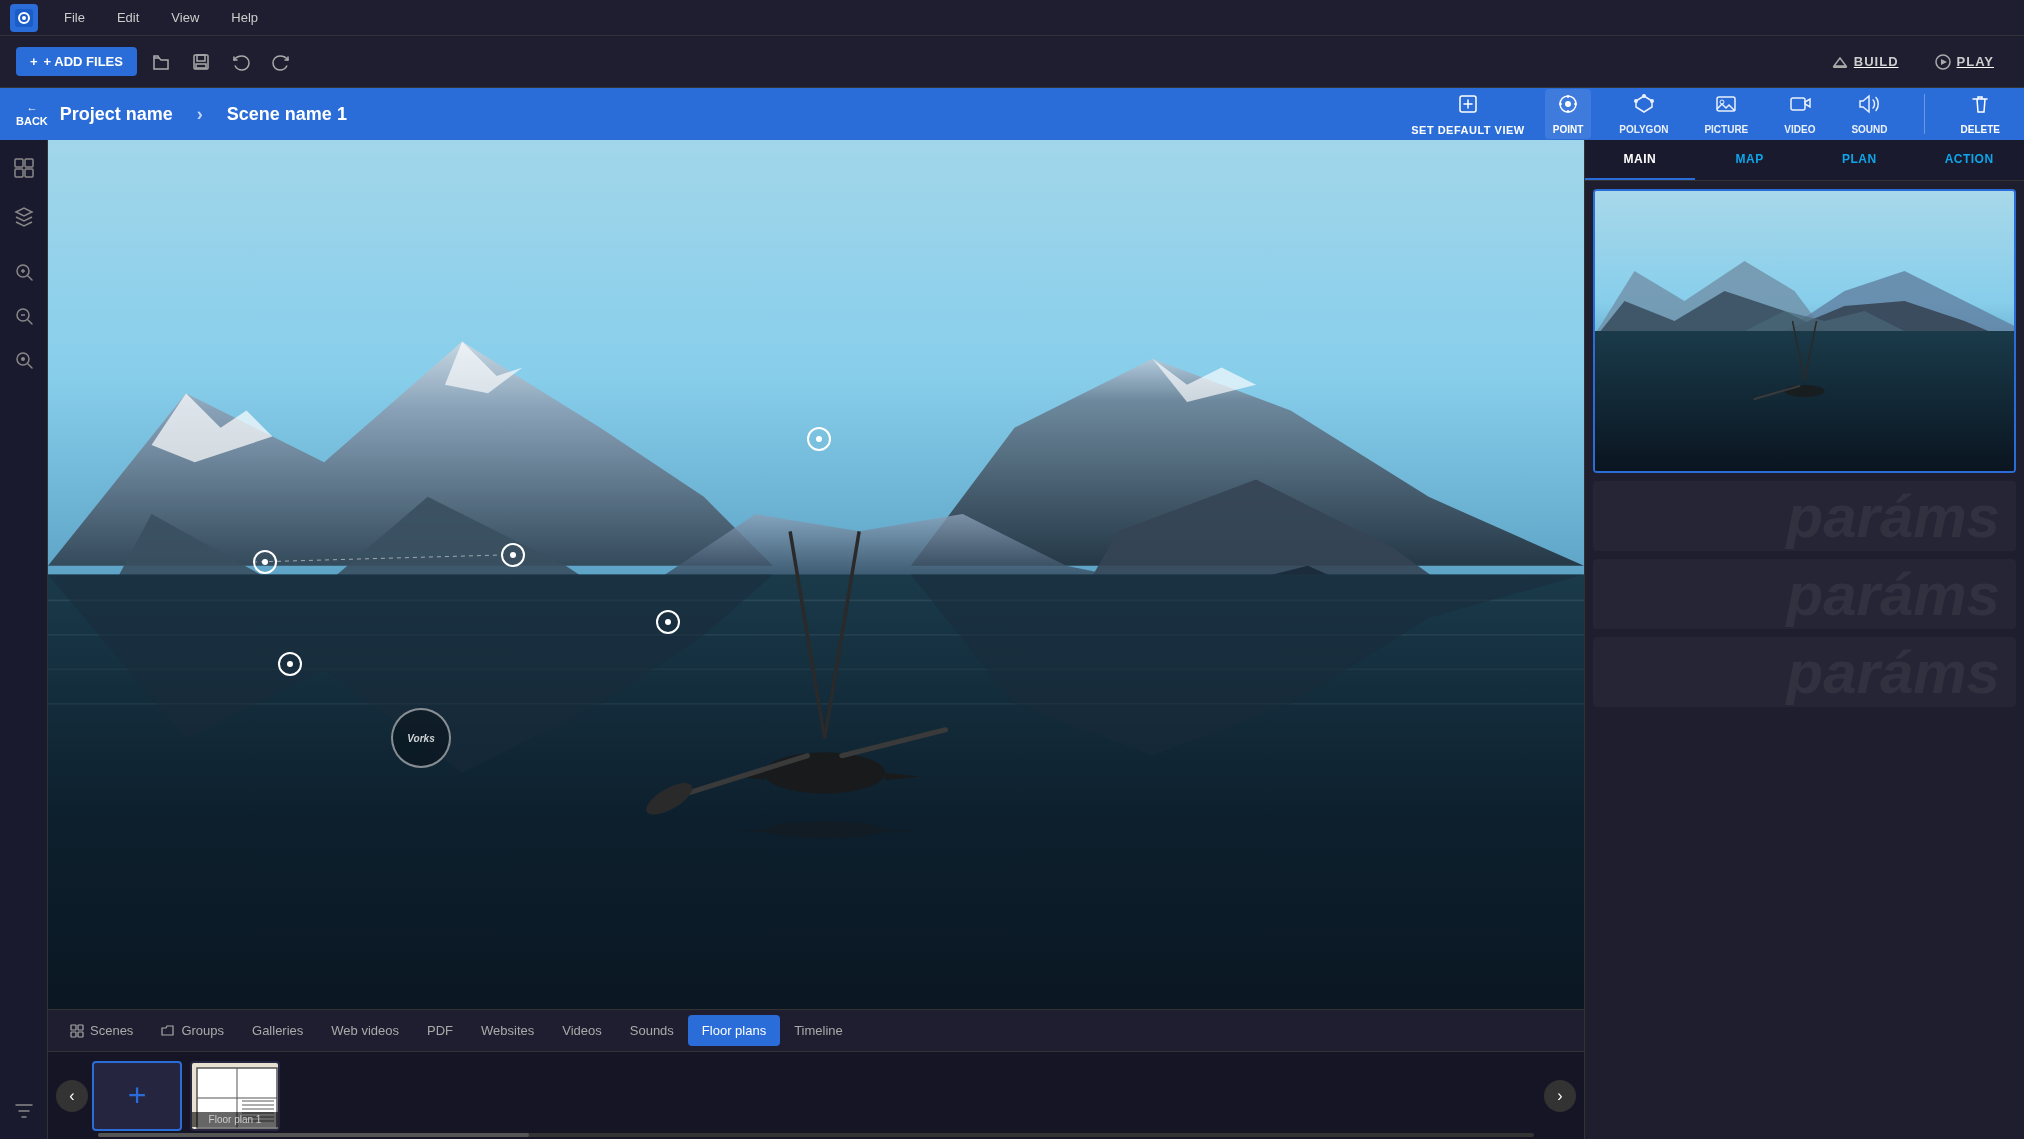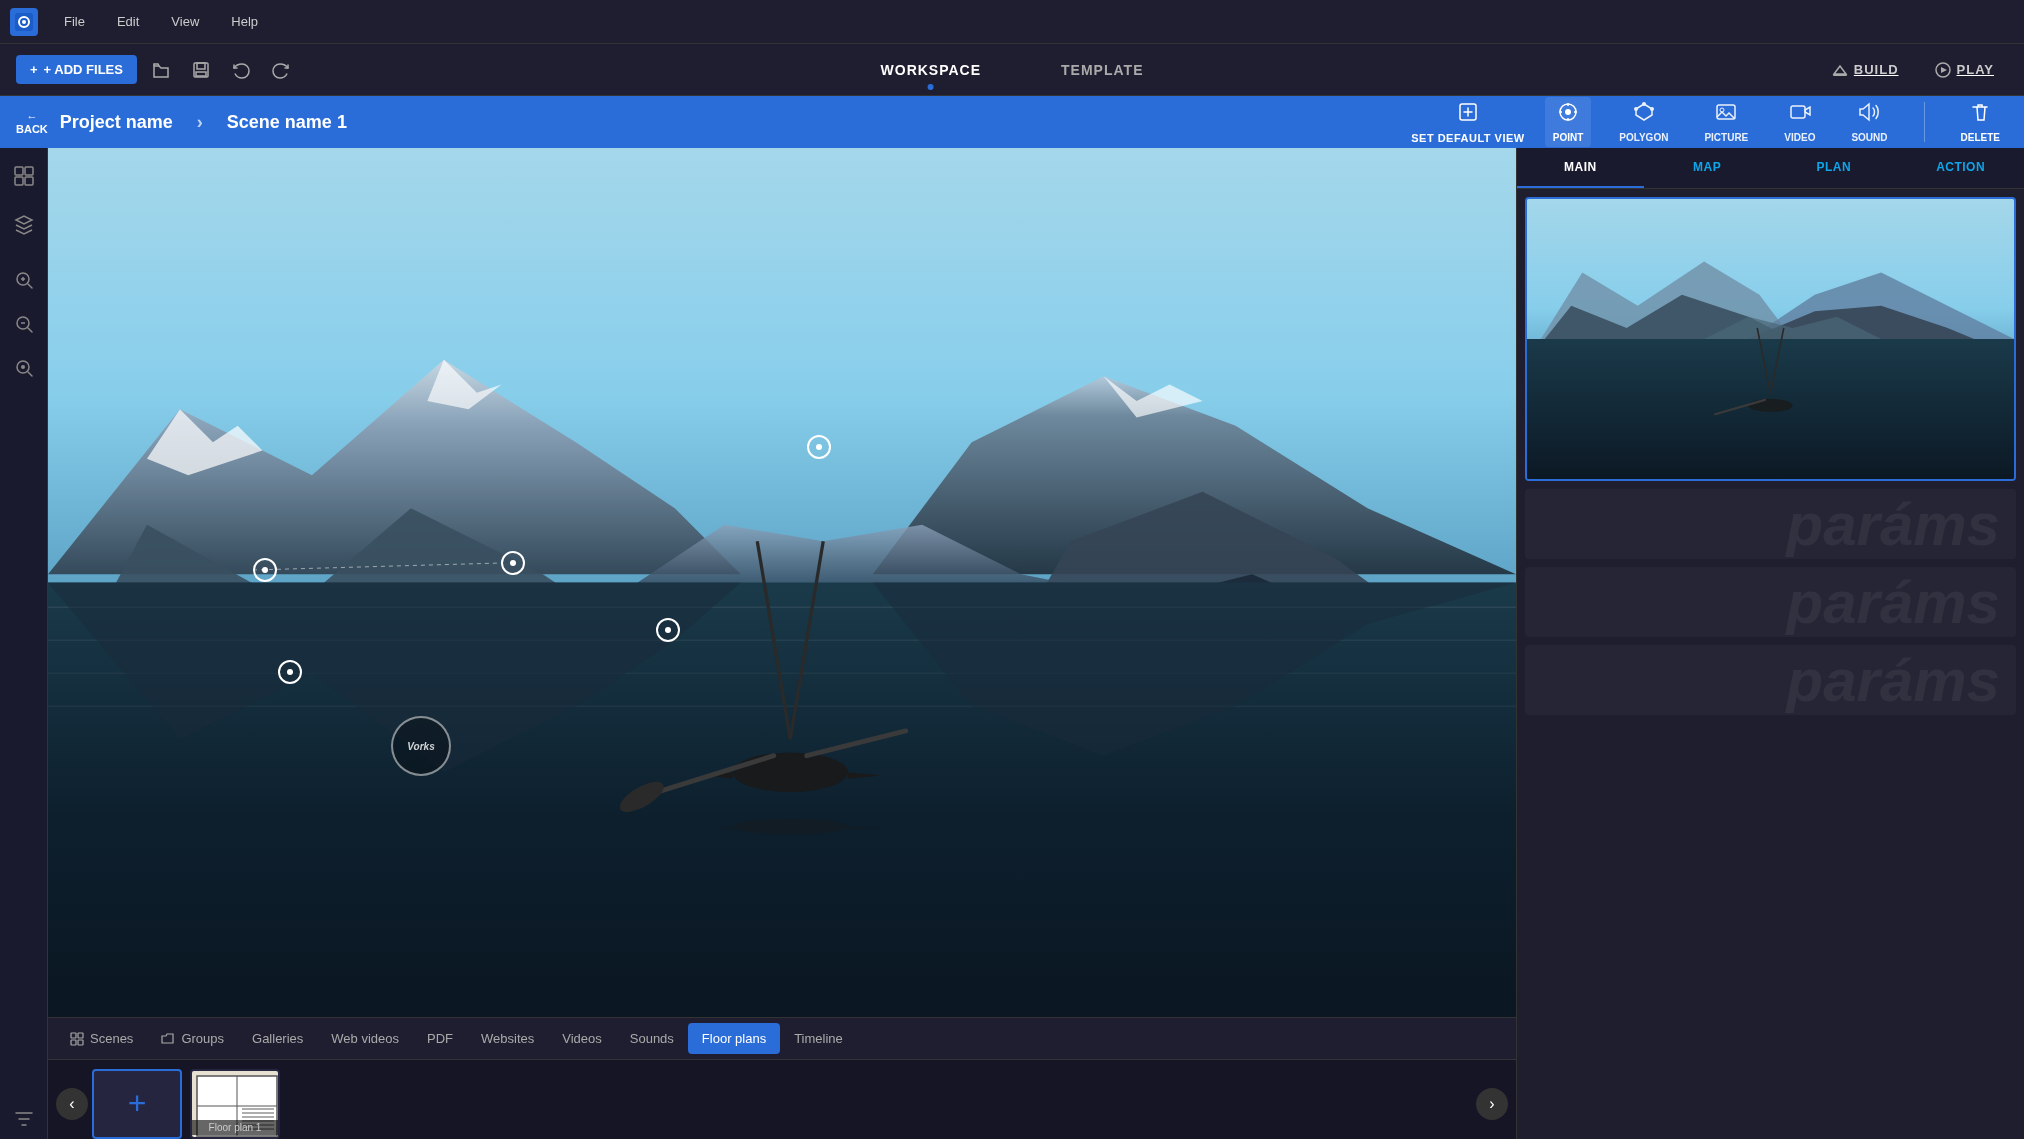--- a/index.html
+++ b/index.html
@@ -8,21 +8,21 @@
       background: #1a1a2e; 
       color: #fff; 
       width: 2024px; 
       height: 1139px; 
       overflow: hidden;
       font-size: 13px;
     }
 
     
     .menu-bar {
-      height: 44px;
+      height: 36px;
       background: #1e1e30;
       display: flex;
       align-items: center;
       padding: 0 10px;
       gap: 20px;
       border-bottom: 1px solid #333;
     }
     .menu-bar .app-logo {
       width: 28px;
       height: 28px;
@@ -414,21 +414,21 @@
     
     .search-area {
       display: flex;
       flex-direction: column;
       gap: 8px;
       padding: 8px 0;
     }
 
     
     .right-panel {
-      width: 508px;
+      width: 440px;
       background: #1e1e2e;
       border-left: 1px solid #333;
       display: flex;
       flex-direction: column;
       justify-content: flex-end;
     }
     .right-panel-tabs {
       display: flex;
       border-bottom: 1px solid #333;
       background: #1a1a2e;
@@ -563,24 +563,20 @@
       </svg>
     </button>
     <button class="toolbar-icon-btn" title="Redo">
       <svg width="20" height="20" viewBox="0 0 20 20" fill="none">
         <path d="M14 8h3V5" stroke="#aaa" stroke-width="1.5" stroke-linecap="round" stroke-linejoin="round" fill="none"></path>
         <path d="M17 8C15 5 12 4 9 4c-4 0-7 3-7 7s3 7 7 7c3 0 5.5-1.5 6.8-4" stroke="#aaa" stroke-width="1.5" stroke-linecap="round" fill="none"></path>
       </svg>
     </button>
   </div>
 
-  <div class="toolbar-center">
-    <div class="tab active">WORKSPACE</div>
-    <div class="tab">TEMPLATE</div>
-  </div>
 
   <div class="toolbar-right">
     <button class="btn-build">
       <svg width="16" height="16" viewBox="0 0 16 16" fill="none">
         <path d="M2 12L8 4l6 8H2z" stroke="#aaa" stroke-width="1.5" fill="none"></path>
         <rect x="1" y="12" width="14" height="2" fill="#aaa" rx="1"></rect>
       </svg>
       <span>BUILD</span>
     </button>
     <button class="btn-play">

